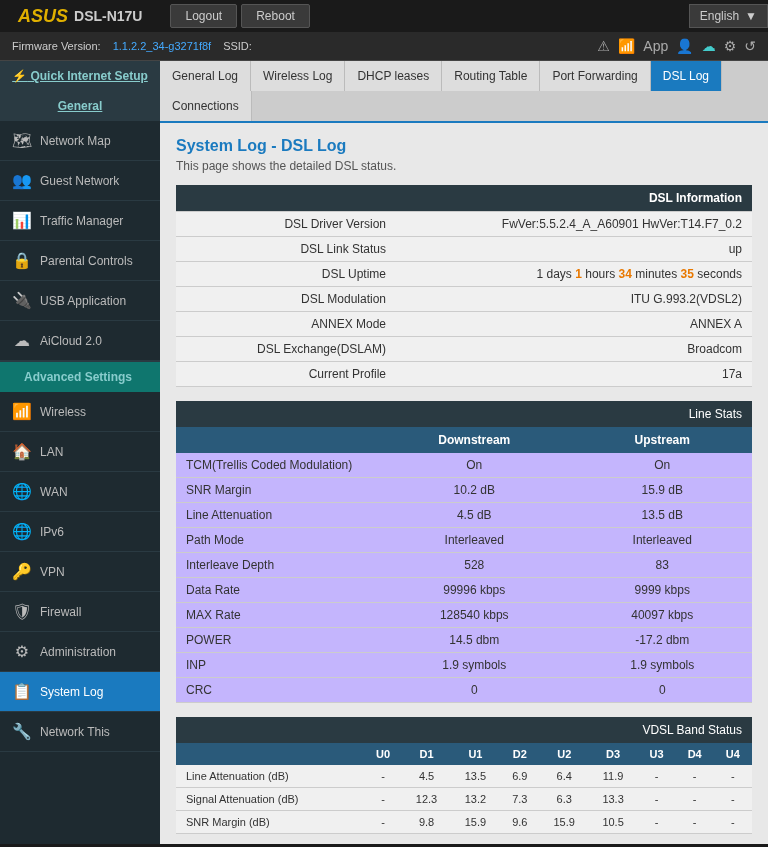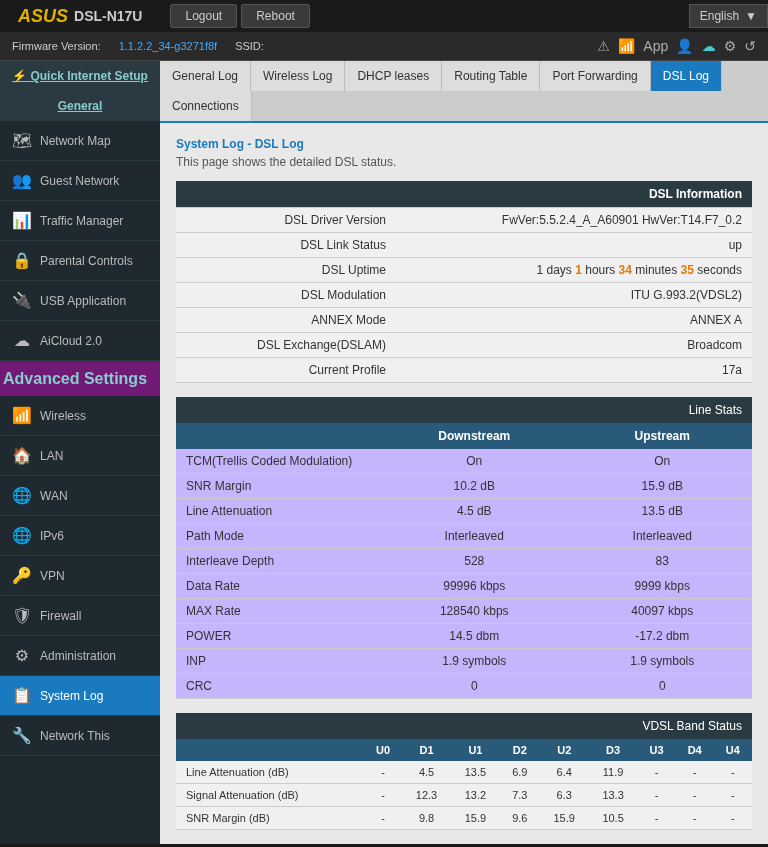--- a/index.html
+++ b/index.html
@@ -8,51 +8,51 @@
     
     .header { display: flex; align-items: center; background: #1a1a1a; height: 32px; }
     .logo { padding: 0 18px; display: flex; align-items: center; gap: 6px; }
     .logo-text { color: #e0b000; font-size: 18px; font-weight: bold; font-style: italic; }
     .logo-model { color: #ccc; font-size: 14px; font-weight: bold; }
     .header-btns { display: flex; gap: 4px; margin-left: 10px; }
     .header-btn { background: #3a3a3a; border: 1px solid #555; color: #ccc; padding: 4px 14px; cursor: pointer; font-size: 12px; border-radius: 2px; }
     .lang-selector { margin-left: auto; background: #3a3a3a; border: 1px solid #555; color: #ccc; padding: 4px 10px; display: flex; align-items: center; gap: 6px; cursor: pointer; }
 
     
-    .firmware-bar { background: #2a2a2a; padding: 6px 12px; display: flex; align-items: center; gap: 18px; border-bottom: 1px solid #444; font-size: 11px; }
+    .firmware-bar { background: #2a2a2a; padding: 6px 12px; display: flex; align-items: center; gap: 12px; border-bottom: 1px solid #444; font-size: 11px; }
     .firmware-label { color: #ccc; }
     .firmware-link { color: #4af; }
     .fw-icons { margin-left: auto; display: flex; gap: 8px; align-items: center; }
     .fw-icon { color: #aaa; font-size: 14px; }
     .fw-icon.green { color: #4a4; }
     .fw-icon.cyan { color: #4cc; }
 
     
     .main-layout { display: flex; height: calc(847px - 32px - 32px); }
 
     
     .sidebar { width: 160px; background: #1e2a30; flex-shrink: 0; overflow-y: auto; }
     .sidebar-section-header { background: #2a3a42; color: #8cc; padding: 8px 12px; font-size: 12px; font-weight: bold; text-align: center; text-decoration: underline; }
     .sidebar-item { display: flex; align-items: center; gap: 8px; padding: 10px 12px; color: #bbb; cursor: pointer; border-bottom: 1px solid #2a3a42; }
     .sidebar-item.active { background: #1a7abf; color: #fff; }
     .sidebar-item .si-icon { font-size: 16px; width: 20px; text-align: center; }
     .sidebar-item .si-label { font-size: 12px; }
-    .sidebar-section { color: #8cc; padding: 8px 3px; font-size: 16px; font-weight: bold; background: #701a75; border-top: 1px solid #2a3a42; }
+    .sidebar-section { color: #8cc; padding: 8px 24px; font-size: 12px; font-weight: bold; background: #0f766e; border-top: 1px solid #2a3a42; }
 
     
     .content { flex: 1; background: #e8e8e8; overflow-y: auto; display: flex; flex-direction: column; }
 
     
     .tabs { display: flex; background: #ccc; border-bottom: 2px solid #1a7abf; flex-wrap: wrap; }
     .tab { padding: 8px 12px; font-size: 12px; cursor: pointer; color: #333; background: #ddd; border-right: 1px solid #bbb; }
     .tab.active { background: #1a7abf; color: #fff; }
 
     
     .page-content { padding: 14px 16px; flex: 1; }
-    .page-title { font-size: 12px; font-weight: bold; color: #1a7abf; margin-bottom: 4px; }
+    .page-title { font-size: 16px; font-weight: bold; color: #1a7abf; margin-bottom: 4px; }
     .page-desc { color: #555; font-size: 12px; margin-bottom: 12px; }
 
     
     .info-table { width: 100%; border-collapse: collapse; margin-bottom: 14px; }
     .info-table tr { border-bottom: 1px solid #ccc; text-align: right; }
     .info-table td { padding: 5px 10px; background: #f0f0f0; color: #333; font-size: 12px; }
     .info-table td:first-child { width: 220px; color: #333; }
     .info-table td.value { color: #333; }
     .highlight-orange { color: #e87800; font-weight: bold; }
 

